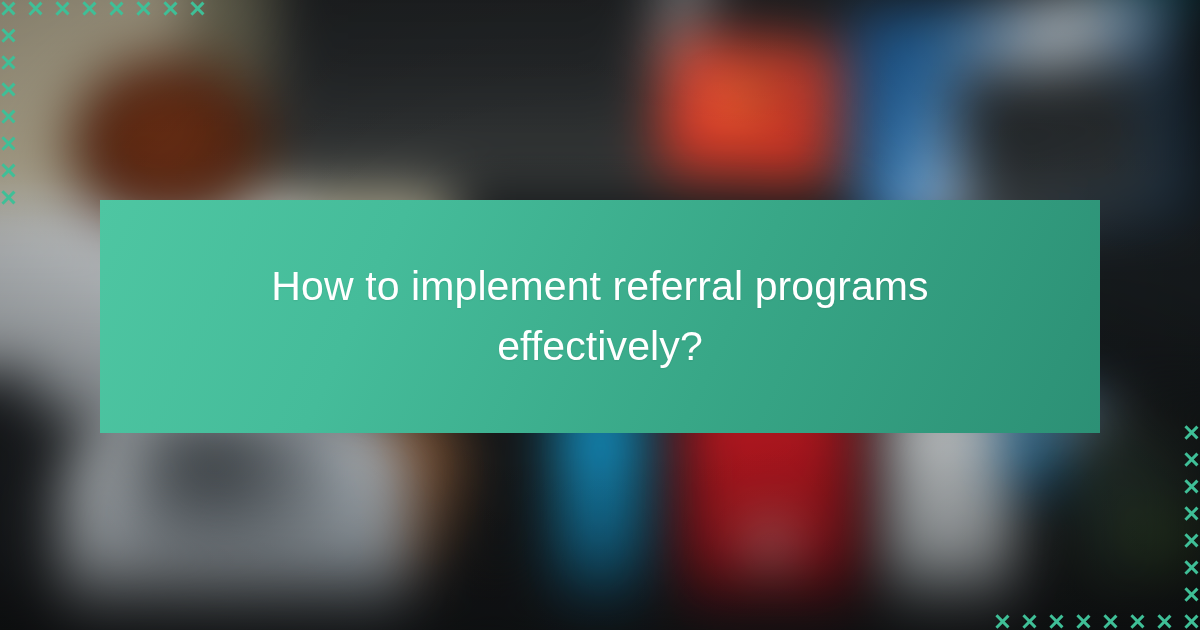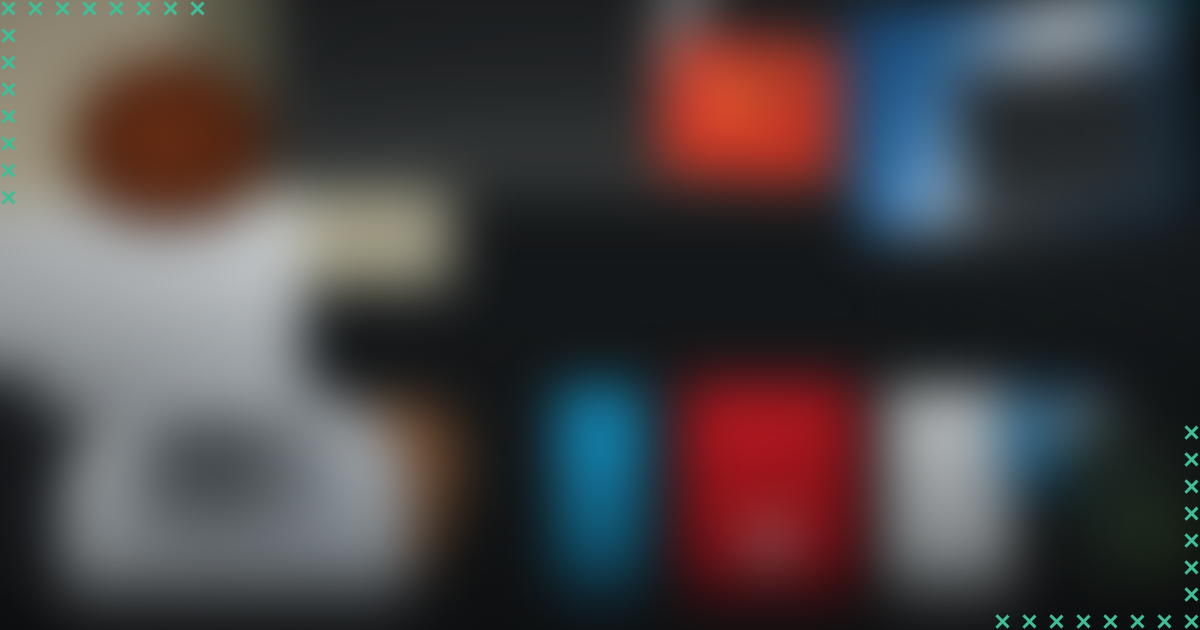--- a/index.html
+++ b/index.html
@@ -283,14 +283,17 @@
       <span class="xmark" style="right: 189px; bottom: 0px; width: 17px; height: 17px;"></span>
       <span class="xmark" style="right: 0px; bottom: 27px; width: 17px; height: 17px;"></span>
       <span class="xmark" style="right: 0px; bottom: 54px; width: 17px; height: 17px;"></span>
       <span class="xmark" style="right: 0px; bottom: 81px; width: 17px; height: 17px;"></span>
       <span class="xmark" style="right: 0px; bottom: 108px; width: 17px; height: 17px;"></span>
       <span class="xmark" style="right: 0px; bottom: 135px; width: 17px; height: 17px;"></span>
       <span class="xmark" style="right: 0px; bottom: 162px; width: 17px; height: 17px;"></span>
       <span class="xmark" style="right: 0px; bottom: 189px; width: 17px; height: 17px;"></span>
     </div>
 
+  <div class="banner">
+    <div class="banner-title">How to implement referral programs effectively?</div>
+  </div>
 
 </div>
 
 </body></html>

